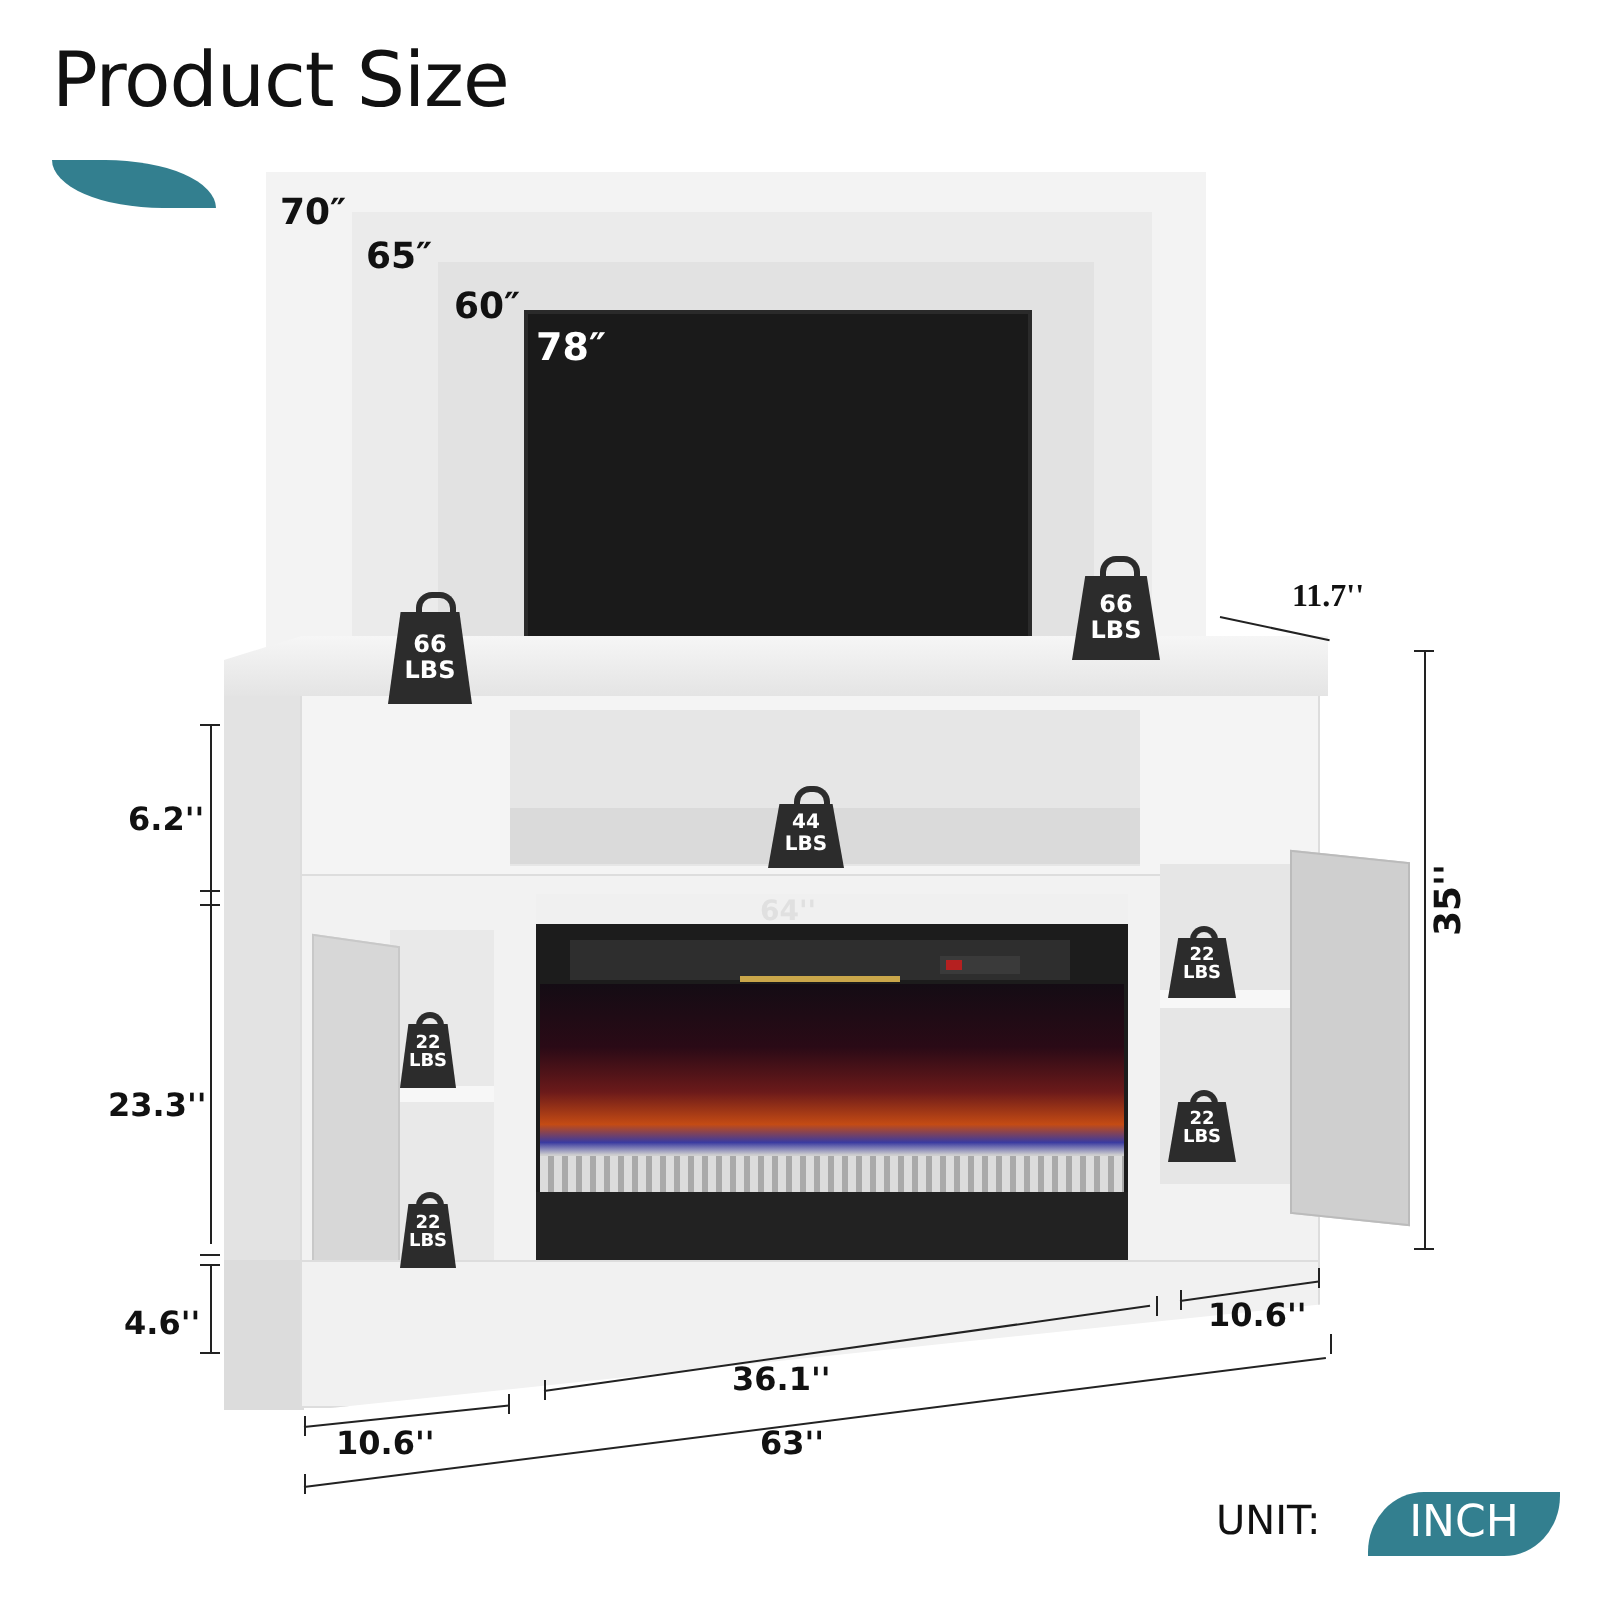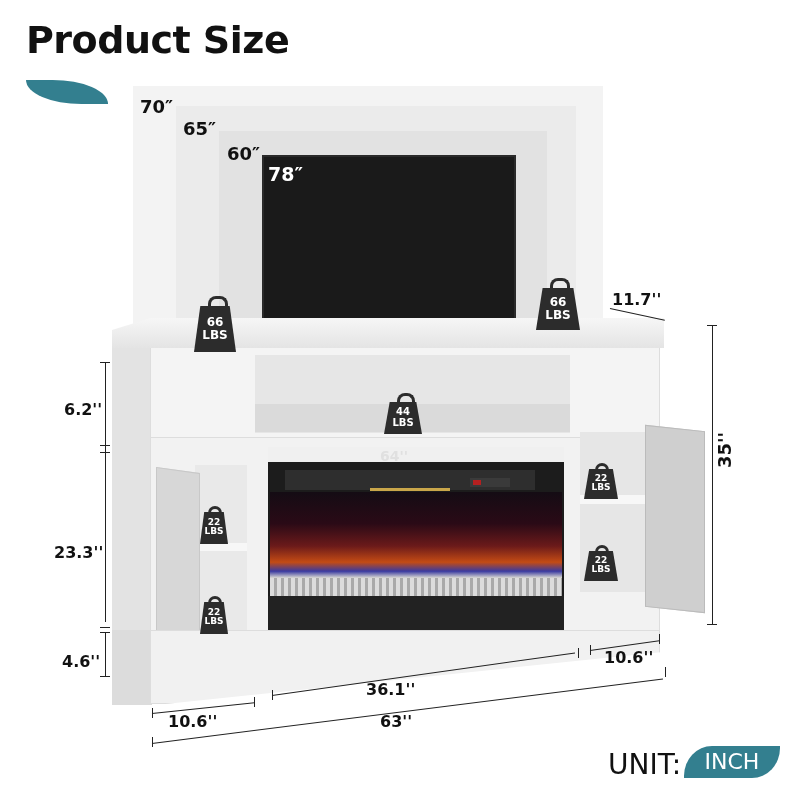--- a/index.html
+++ b/index.html
@@ -1,19 +1,19 @@
 <!DOCTYPE html>
 <html><head>
 <meta charset="utf-8">
 <style>
   html, body { margin:0; padding:0; background:#ffffff; }
   body { width:800px; height:800px; position:relative; overflow:hidden;
          font-family:"DejaVu Sans", "Liberation Sans", sans-serif; color:#111; }
   .abs { position:absolute; }
-  .title { left:26px; top:18px; font-size:38px; font-weight:bold; letter-spacing:-0.5px; color:#111; }
+  .title { left:26px; top:18px; font-size:38px; font-weight:normal; letter-spacing:-0.5px; color:#111; }
   .accent-tab { left:26px; top:80px; width:82px; height:24px; background:#337f8f;
                 border-radius:0 60px 0 60px / 0 26px 0 26px; }
   .f70 { left:133px; top:86px; width:470px; height:250px; background:#f3f3f3; }
   .f65 { left:176px; top:106px; width:400px; height:230px; background:#ebebeb; }
   .f60 { left:219px; top:131px; width:328px; height:205px; background:#e2e2e2; }
   .size-lbl { font-size:18px; font-weight:bold; color:#111; }
   .tv { left:262px; top:155px; width:254px; height:173px; background:#1a1a1a;
         border:2px solid #2a2a2a; box-sizing:border-box; }
   .tv-lbl { left:268px; top:163px; color:#fff; font-size:19px; font-weight:bold; }
   .tv-stand { width:22px; height:14px; border-left:2px solid #777; border-bottom:2px solid #aaa; transform:skewX(-20deg); }
@@ -49,21 +49,21 @@
   
   .weight { background:#2c2c2c; color:#fff; font-weight:bold; text-align:center;
             clip-path:polygon(15% 0,85% 0,100% 100%,0 100%); line-height:1.05; }
   .weight-handle { border:3px solid #2c2c2c; border-bottom:none; border-radius:8px 8px 0 0; }
   
   .dim { font-weight:bold; font-size:16px; color:#111; }
   .vline { width:1px; background:#222; }
   .hline { height:1px; background:#222; transform-origin:left center; }
   .tick-h { width:10px; height:1px; background:#222; }
   .tick-v { width:1px; height:10px; background:#222; }
-  .unit-lbl { left:608px; top:748px; font-size:28px; color:#111; }
+  .unit-lbl { left:608px; top:748px; font-size:20px; color:#111; }
   .unit-badge { left:684px; top:746px; width:96px; height:32px; background:#337f8f; color:#fff;
                 font-size:22px; text-align:center; line-height:32px;
                 border-radius:28px 0 28px 0 / 30px 0 30px 0; }
 </style>
 </head>
 <body>
 
 <div class="abs title">Product Size</div>
 <div class="abs accent-tab"></div>
 
@@ -152,21 +152,21 @@
 <div class="abs dim" style="left:64px;top:400px;">6.2''</div>
 <div class="abs dim" style="left:54px;top:543px;">23.3''</div>
 <div class="abs dim" style="left:62px;top:652px;">4.6''</div>
 
 <div class="abs vline" style="left:712px;top:325px;height:300px;"></div>
 <div class="abs tick-h" style="left:707px;top:325px;"></div>
 <div class="abs tick-h" style="left:707px;top:624px;"></div>
 <div class="abs dim" style="left:714px;top:468px;transform:rotate(-90deg);transform-origin:left top;font-size:18px;">35''</div>
 
 <div class="abs hline" style="left:610px;top:308px;width:56px;transform:rotate(12deg);"></div>
-<div class="abs dim" style="left:612px;top:290px;">11.7''</div>
+<div class="abs dim" style="left:646px;top:290px;font-family:Liberation Serif, serif;">11.7''</div>
 
 <div class="abs hline" style="left:152px;top:713px;width:103px;transform:rotate(-6deg);"></div>
 <div class="abs tick-v" style="left:152px;top:708px;"></div>
 <div class="abs tick-v" style="left:254px;top:697px;"></div>
 <div class="abs dim" style="left:168px;top:712px;">10.6''</div>
 
 <div class="abs hline" style="left:272px;top:695px;width:306px;transform:rotate(-8deg);"></div>
 <div class="abs tick-v" style="left:272px;top:690px;"></div>
 <div class="abs tick-v" style="left:578px;top:648px;"></div>
 <div class="abs dim" style="left:366px;top:680px;">36.1''</div>

